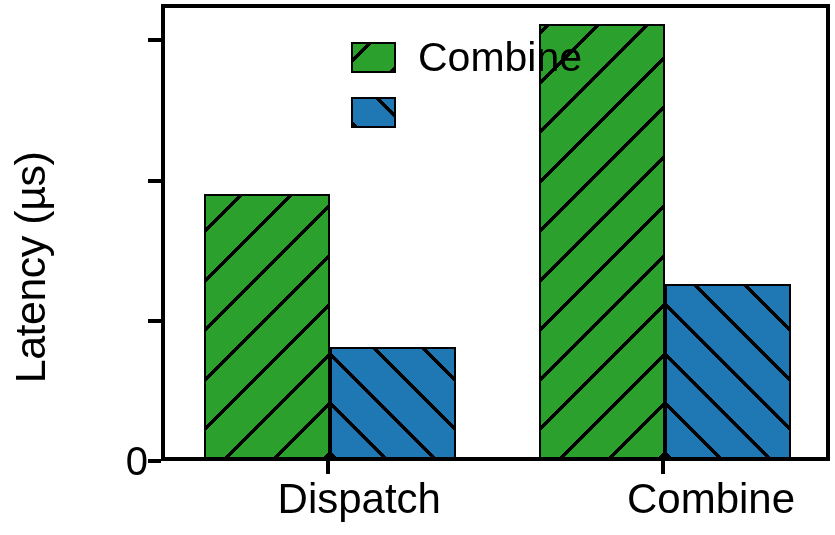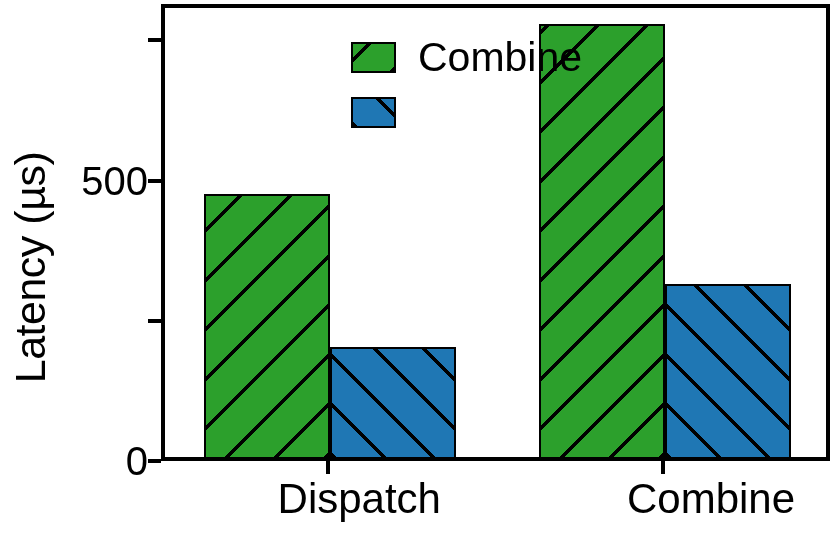--- a/index.html
+++ b/index.html
@@ -161,21 +161,20 @@
 </style>
 </head>
 <body>
 
 <div id="figure">
 
   <div id="ylabel">Latency (µs)</div>
 
   <div id="ytick-labels">
       <div class="ytick-label" style="top: 461px;">0</div>
-      <div class="ytick-label" style="top: 180.632px;">500</div>
     </div>
   <div id="ytick-marks">
       <div class="ytick-mark" style="top: 461px;"></div>
       <div class="ytick-mark" style="top: 320.816px;"></div>
       <div class="ytick-mark" style="top: 180.632px;"></div>
       <div class="ytick-mark" style="top: 40.4479px;"></div>
     </div>
 
   <div id="plot">
     <div id="bars">

